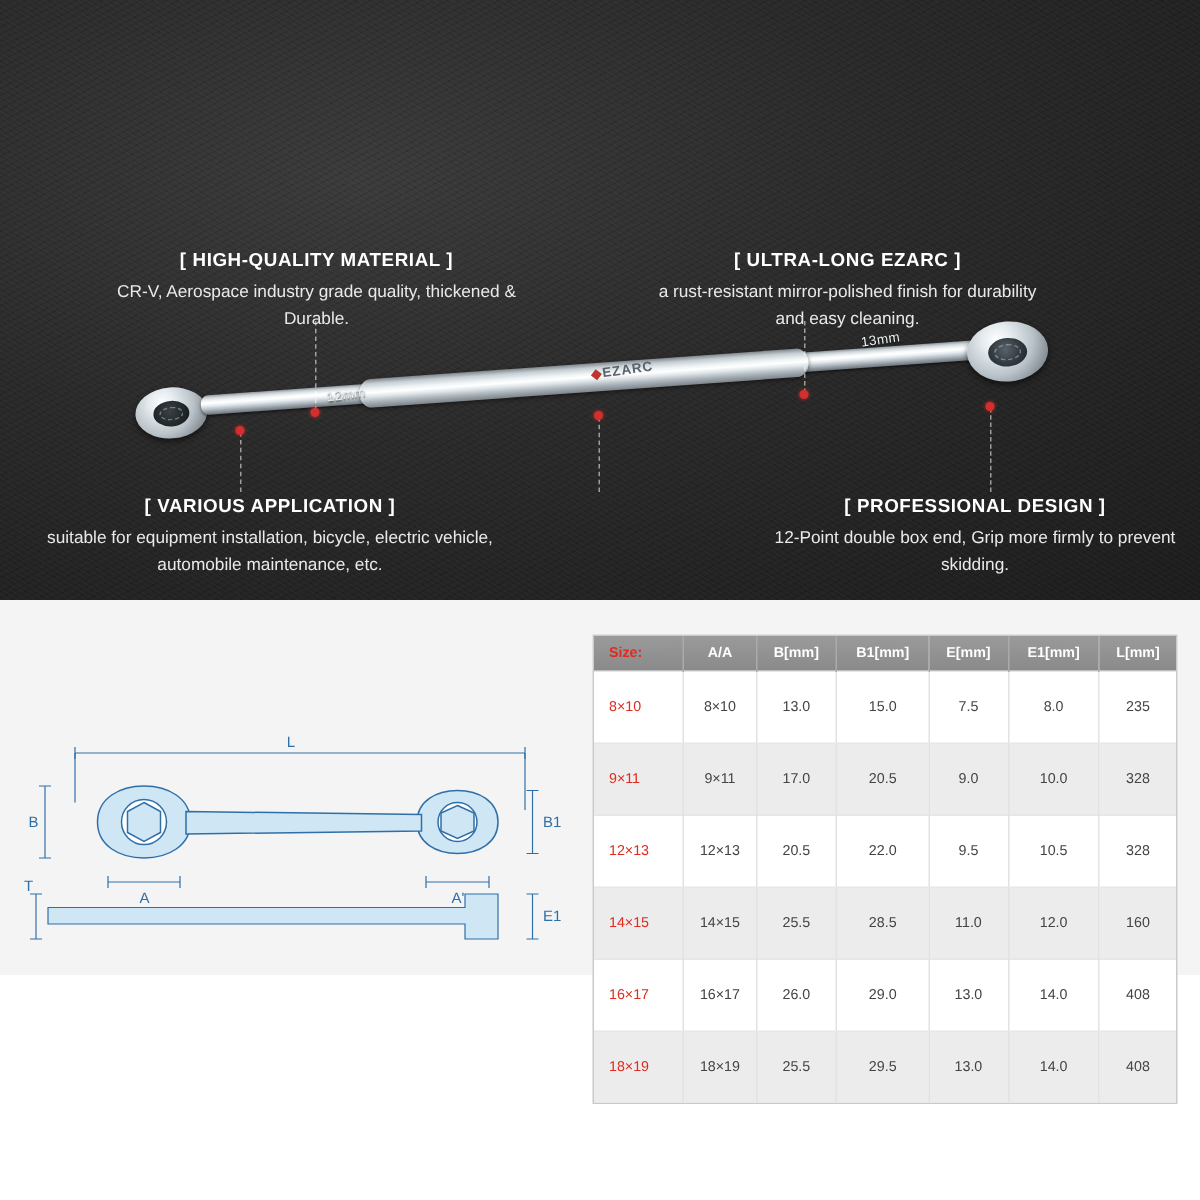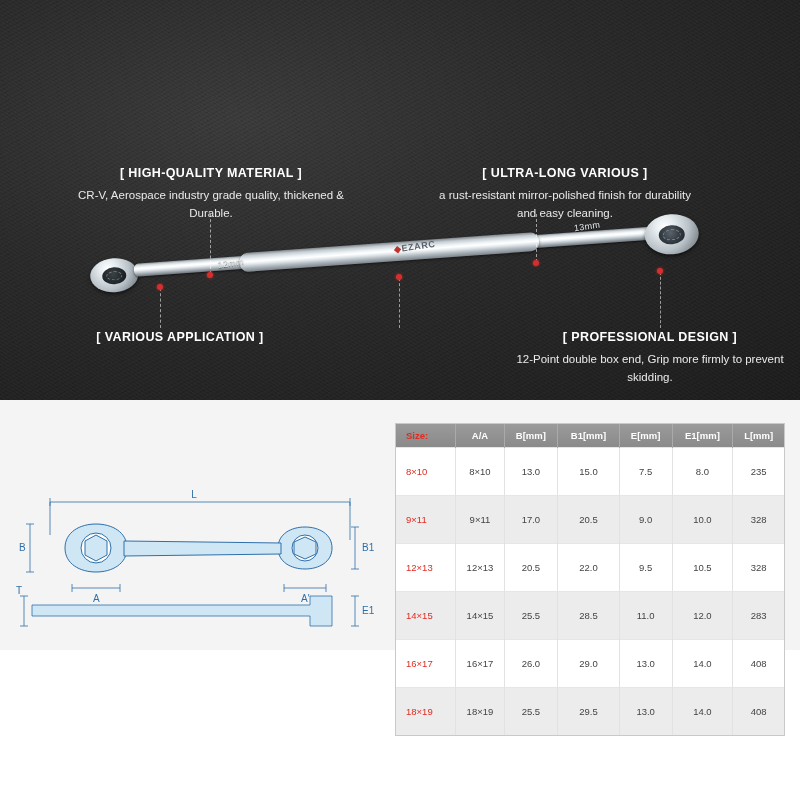--- a/index.html
+++ b/index.html
@@ -178,26 +178,27 @@
 
     <div class="leader" style="left:660px;top:272px;height:56px;"></div>
     <div class="dot" style="left:657px;top:268px;"></div>
 
     <div class="callout c-tl">
       <div class="title">[ HIGH-QUALITY MATERIAL ]</div>
       <div class="desc">CR-V, Aerospace industry grade quality, thickened &amp; Durable.</div>
     </div>
 
     <div class="callout c-tr">
-      <div class="title">[ ULTRA-LONG VARIOUS ]</div>
+      <div class="title">[ ULTRA-LONG EZARC ]</div>
       <div class="desc">a rust-resistant mirror-polished finish for durability and easy cleaning.</div>
     </div>
 
     <div class="callout c-bl">
       <div class="title">[ VARIOUS APPLICATION ]</div>
+      <div class="desc">suitable for equipment installation, bicycle, electric vehicle, automobile maintenance, etc.</div>
     </div>
 
 
     <div class="callout c-br">
       <div class="title">[ PROFESSIONAL DESIGN ]</div>
       <div class="desc">12-Point double box end, Grip more firmly to prevent skidding.</div>
     </div>
   </div>
 
   <div class="bottom"></div>
@@ -292,21 +293,21 @@
           <td>10.5</td>
           <td>328</td>
         </tr>
         <tr>
           <td>14×15</td>
           <td>14×15</td>
           <td>25.5</td>
           <td>28.5</td>
           <td>11.0</td>
           <td>12.0</td>
-          <td>283</td>
+          <td>160</td>
         </tr>
         <tr>
           <td>16×17</td>
           <td>16×17</td>
           <td>26.0</td>
           <td>29.0</td>
           <td>13.0</td>
           <td>14.0</td>
           <td>408</td>
         </tr>

